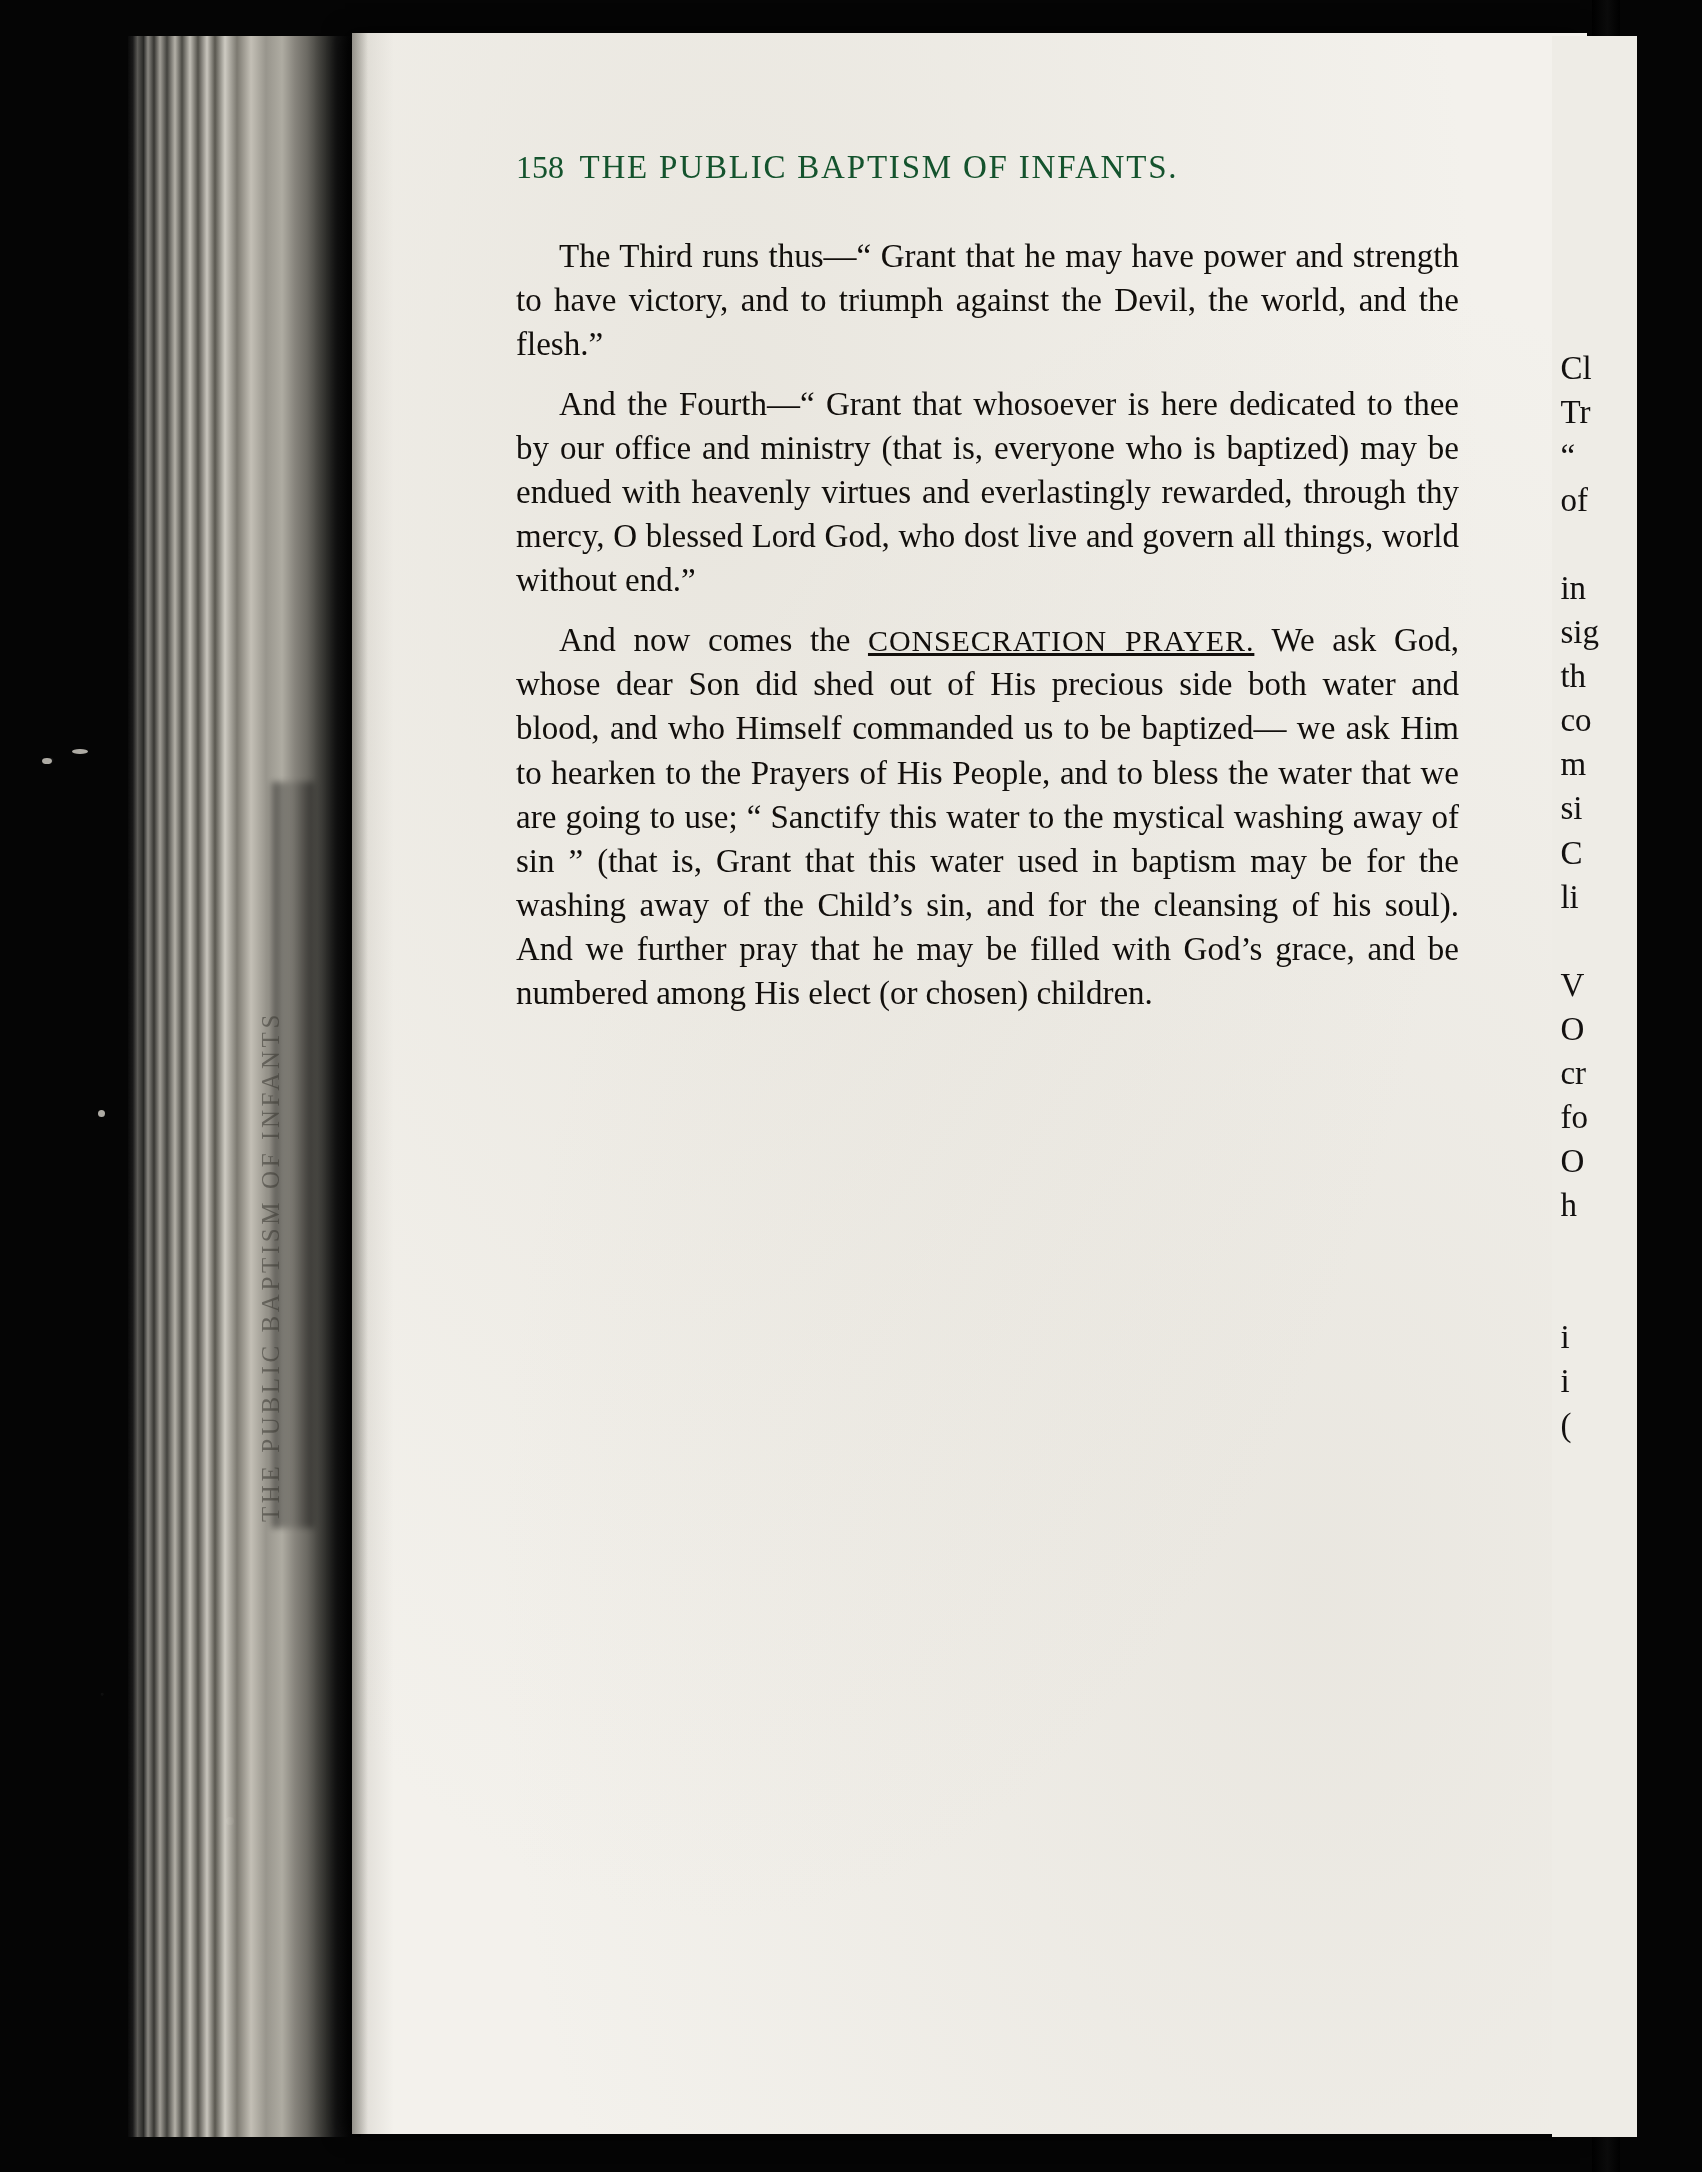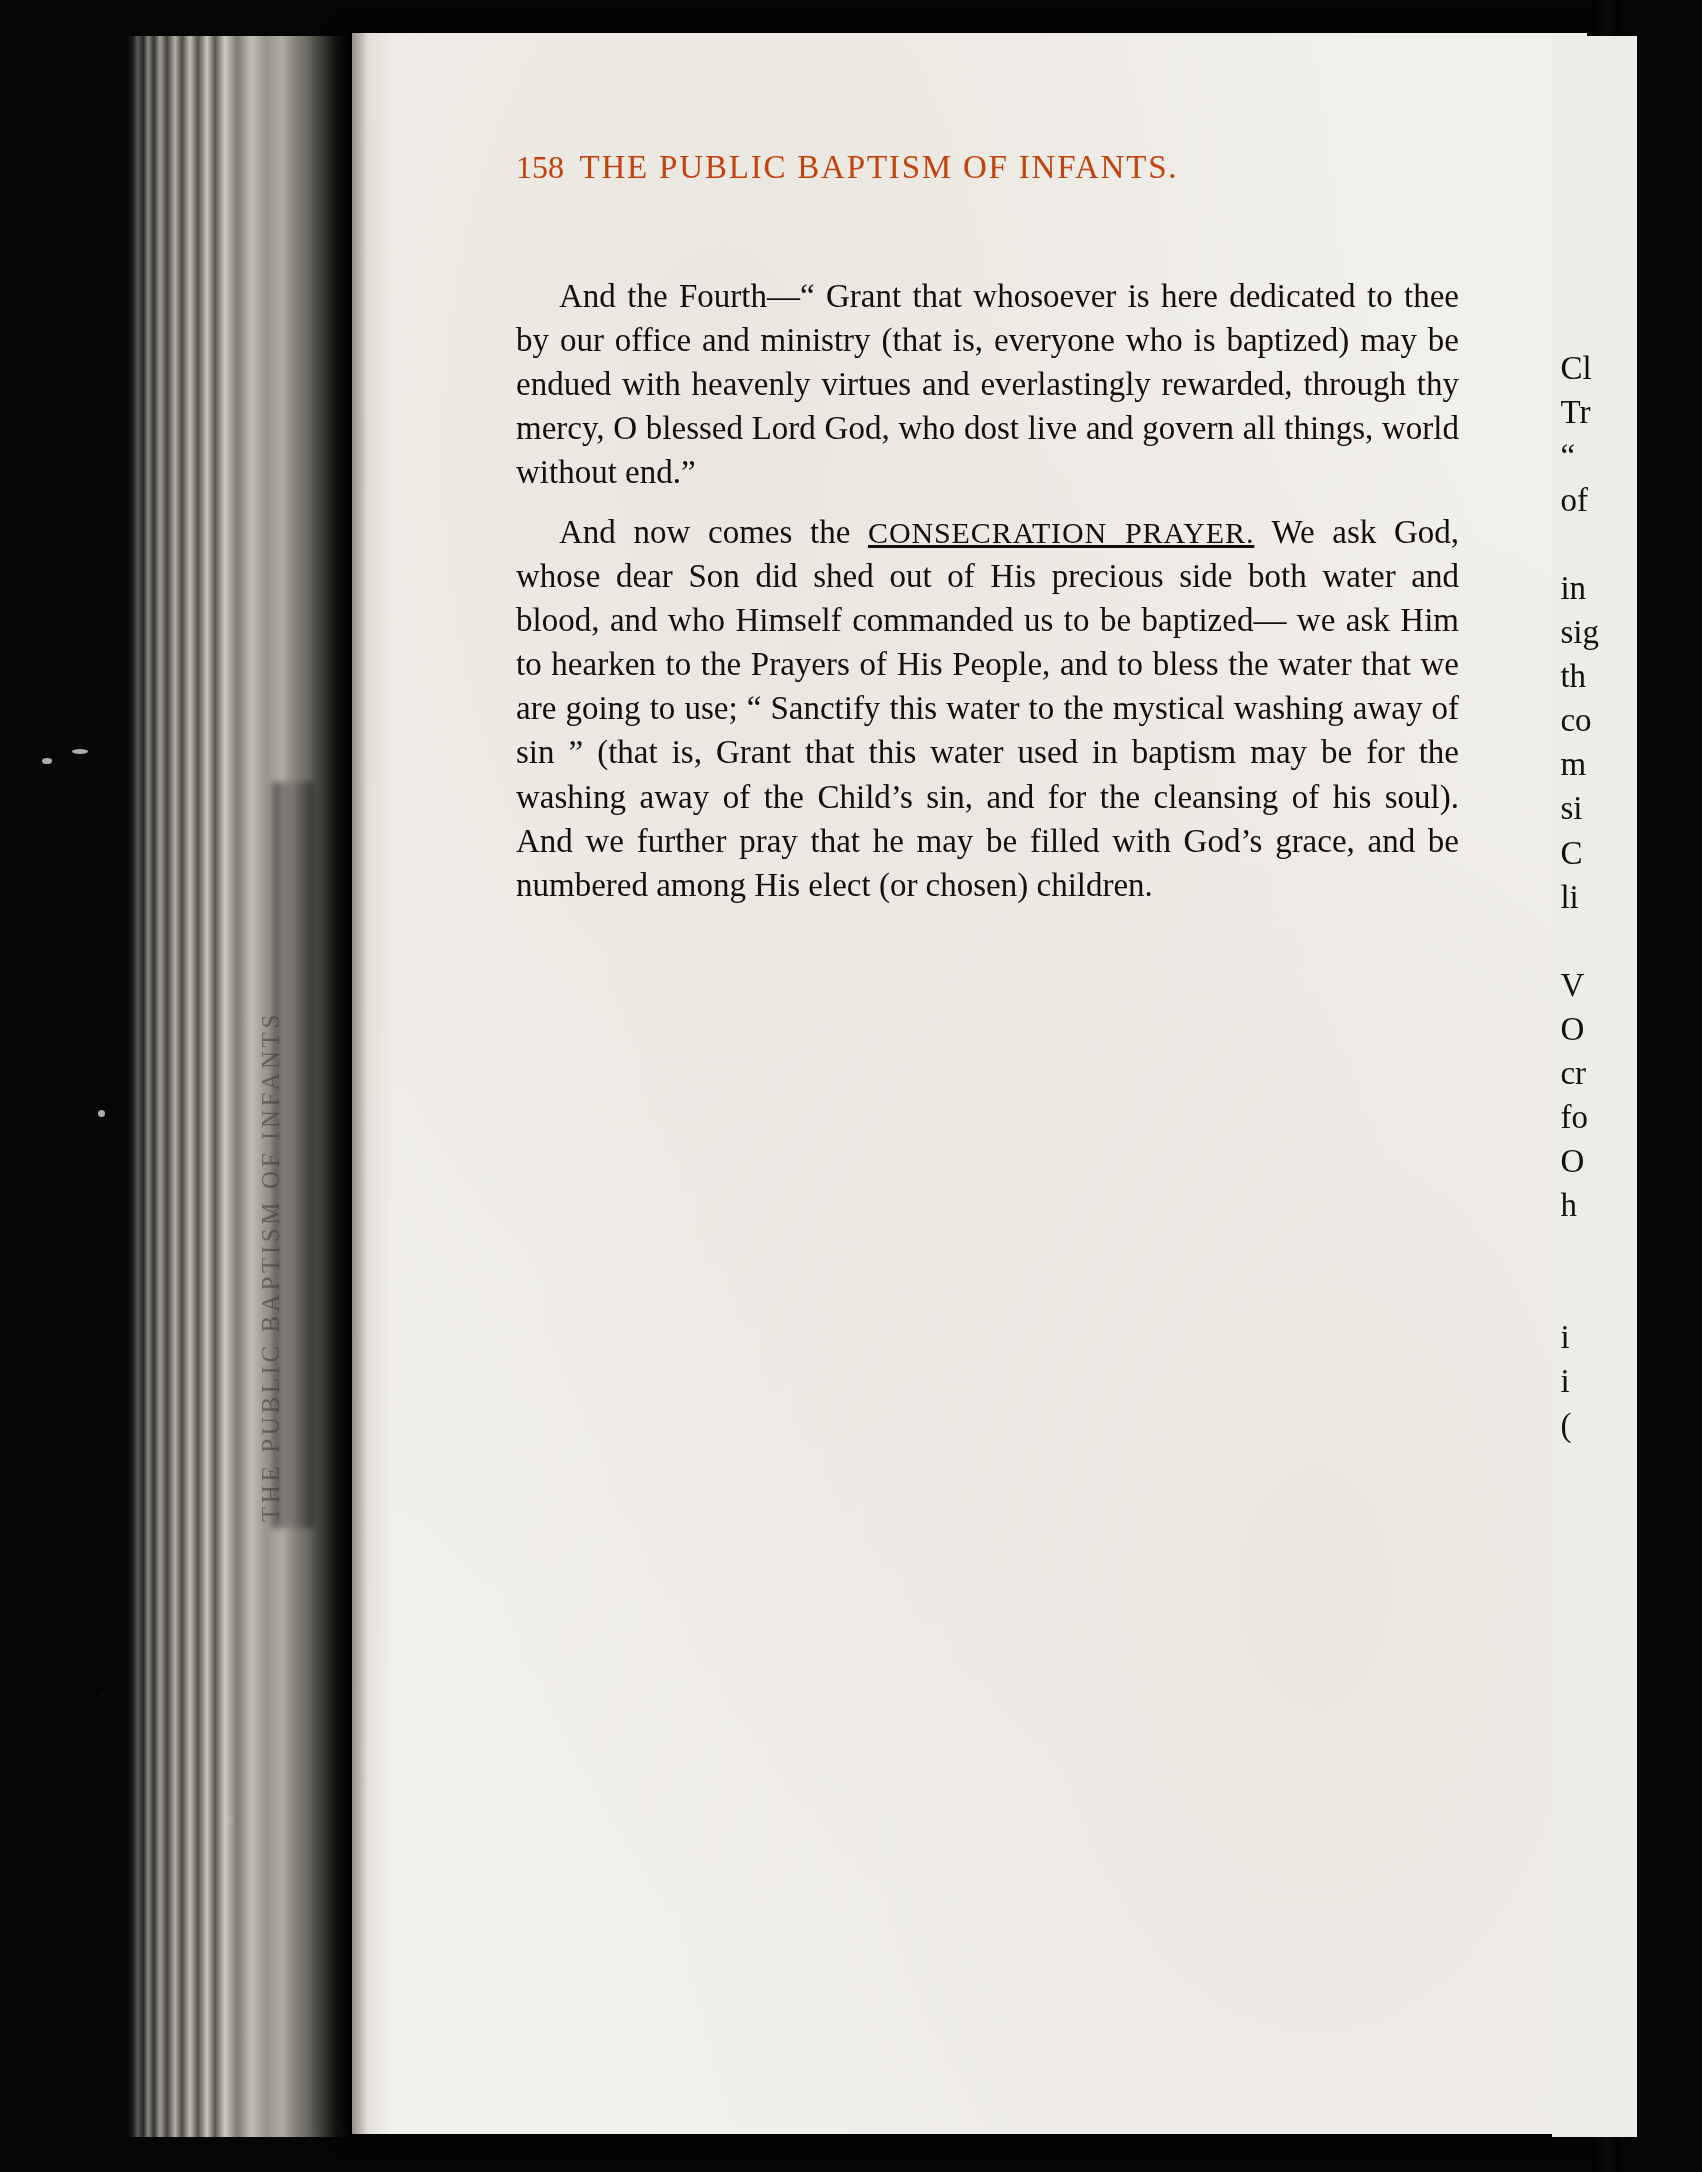--- a/index.html
+++ b/index.html
@@ -126,23 +126,23 @@
     position: absolute;
     left: 164px;
     top: 116px;
     width: 943px;
   }
 
   .running-head {
     font-family: "Liberation Serif", serif;
     font-size: 30px;
     letter-spacing: 1.5px;
-    color: #c2410c;
+    color: #14532d;
     white-space: nowrap;
-    margin-bottom: 88px;
+    margin-bottom: 48px;
   }
   .running-head .folio {
     font-size: 32px;
     letter-spacing: 0;
     margin-right: 15.5px;
   }
   .running-head .title-caps {
     font-variant: small-caps;
     font-size: 33px;
     letter-spacing: 1.8px;
@@ -224,20 +224,21 @@
 <div class="page">
   <div class="page-texture"></div>
   <div class="page-bleed"></div>
 
   <div class="content">
 
     <div class="running-head">
       <span class="folio">158</span><span class="title-caps">THE PUBLIC BAPTISM OF INFANTS.</span>
     </div>
 
+    <p class="body">The Third runs thus—“ Grant that he may have power and strength to have victory, and to triumph against the Devil, the world, and the flesh.”</p>
 
     <p class="body">And the Fourth—“ Grant that whosoever is here dedicated to thee by our office and ministry (that is, everyone who is baptized) may be endued with heavenly virtues and everlastingly rewarded, through thy mercy, O blessed Lord God, who dost live and govern all things, world without end.”</p>
 
     <p class="body gap"><span>And now comes the </span><span class="smallcaps">CONSECRATION PRAYER.</span><span> We ask God, whose dear Son did shed out of His precious side both water and blood, and who Himself commanded us to be baptized— we ask Him to hearken to the Prayers of His People, and to bless the water that we are going to use; “ Sanctify this water to the mystical washing away of sin ” (that is, Grant that this water used in baptism may be for the washing away of the Child’s sin, and for the cleansing of his soul).  And we further pray that he may be filled with God’s grace, and be numbered among His elect (or chosen) children.</span></p>
 
   </div>
 </div>
 
 <div class="right-gap"></div>
 

